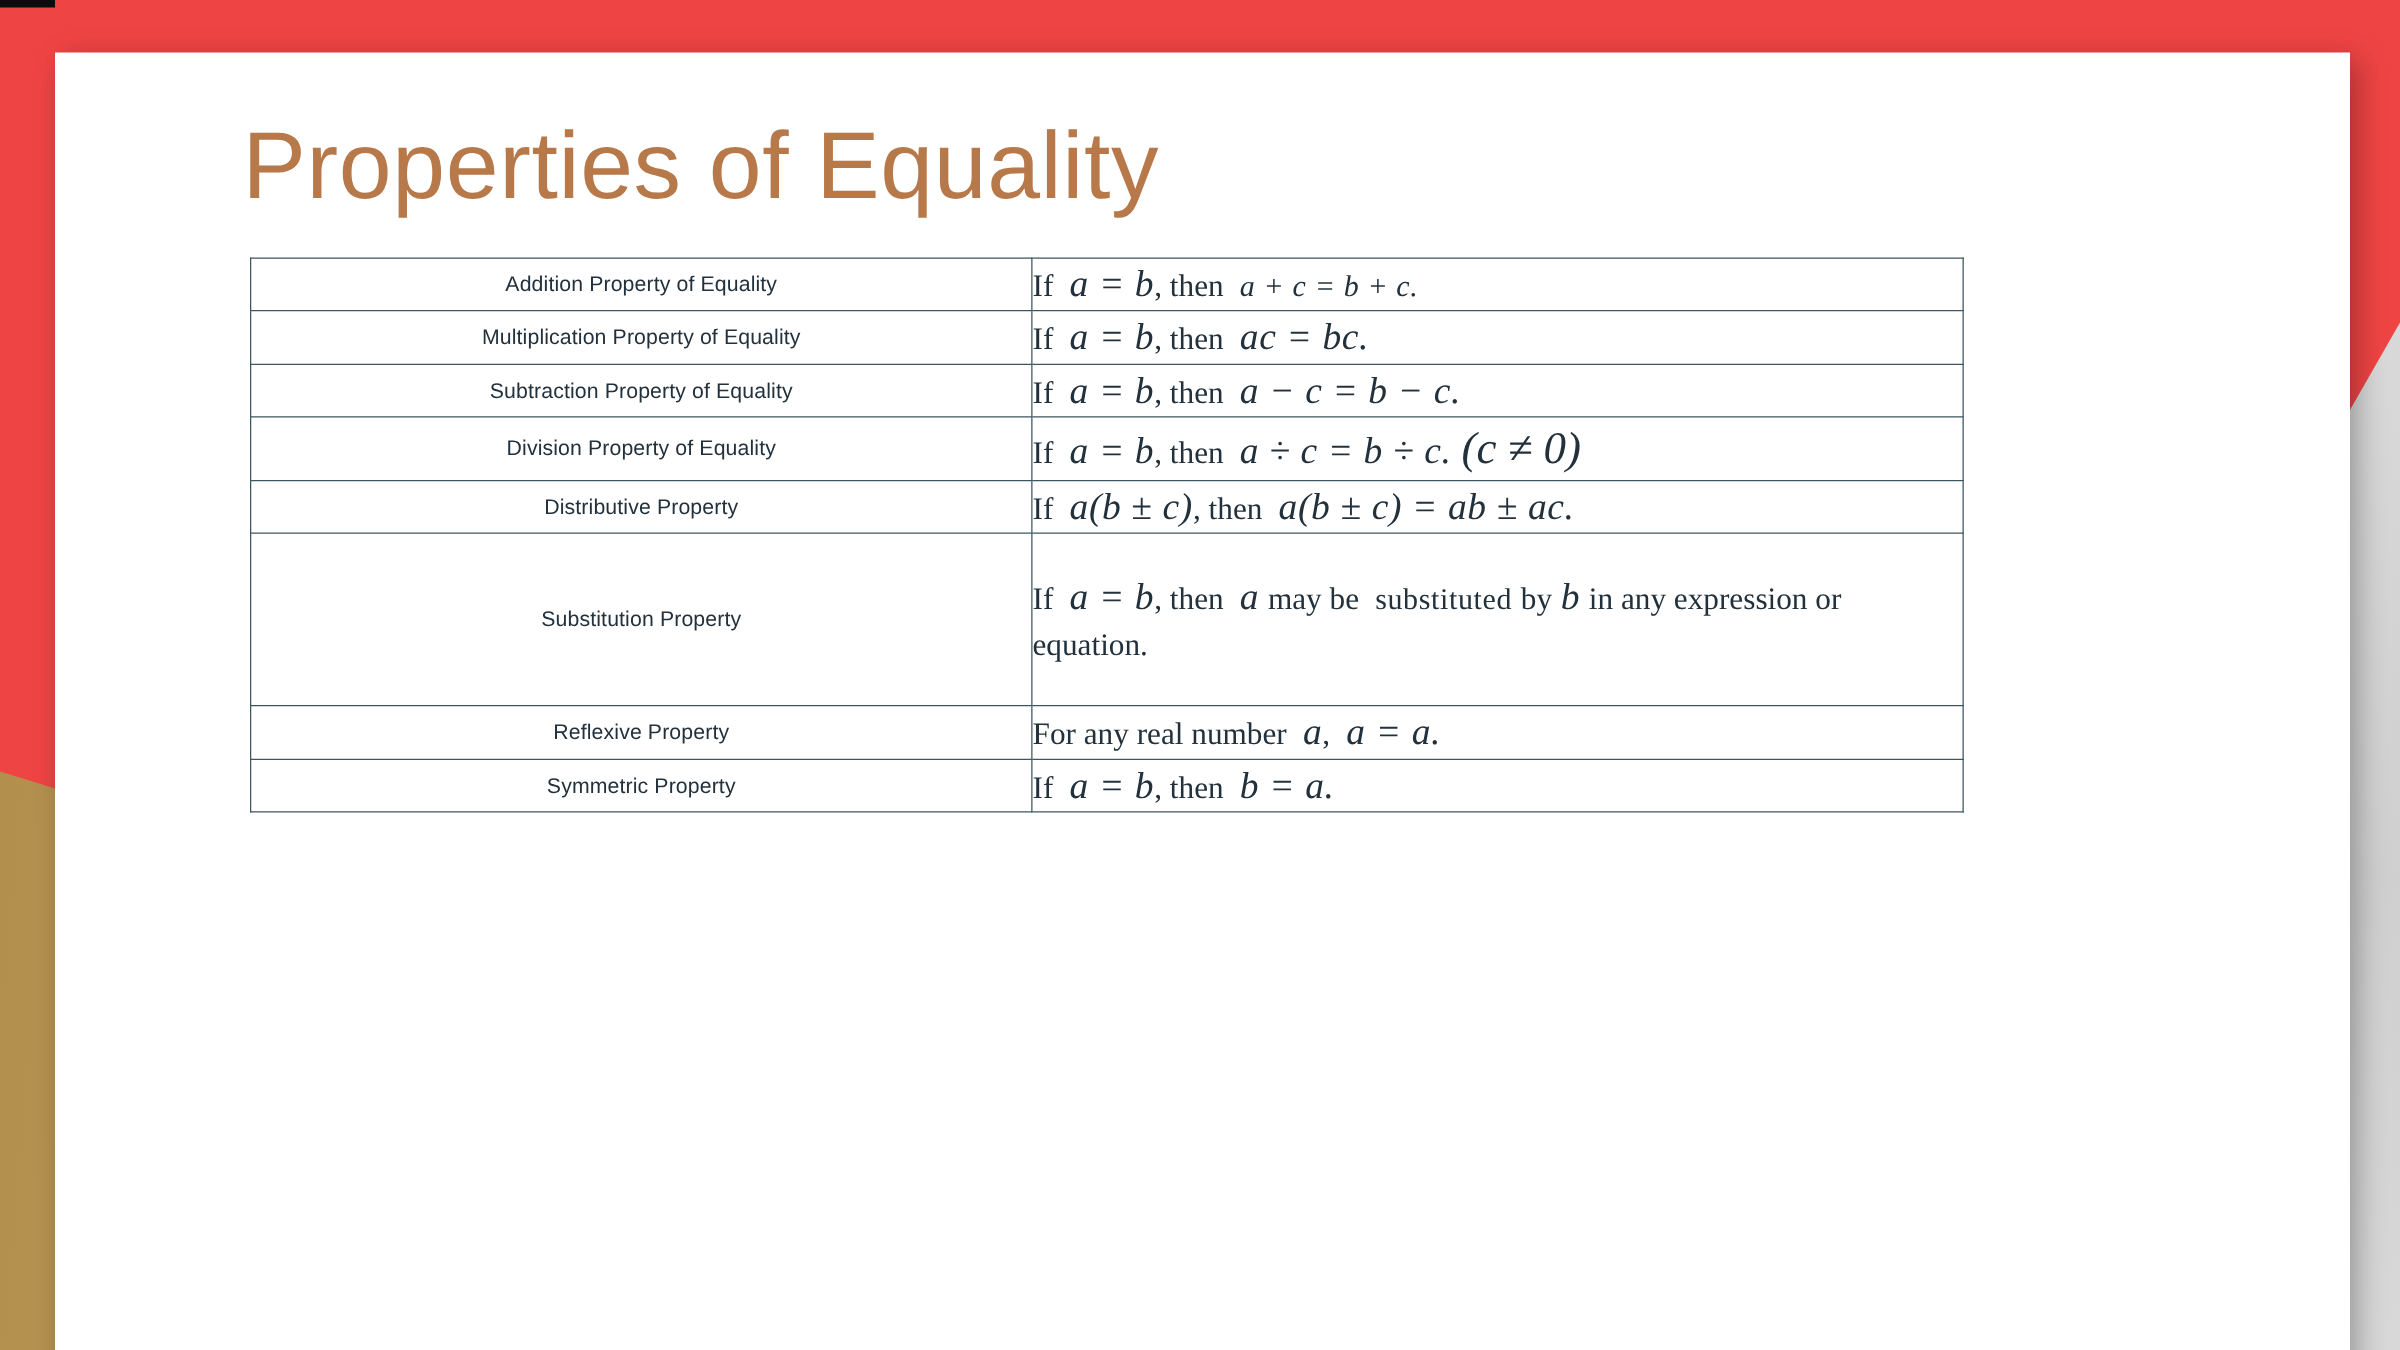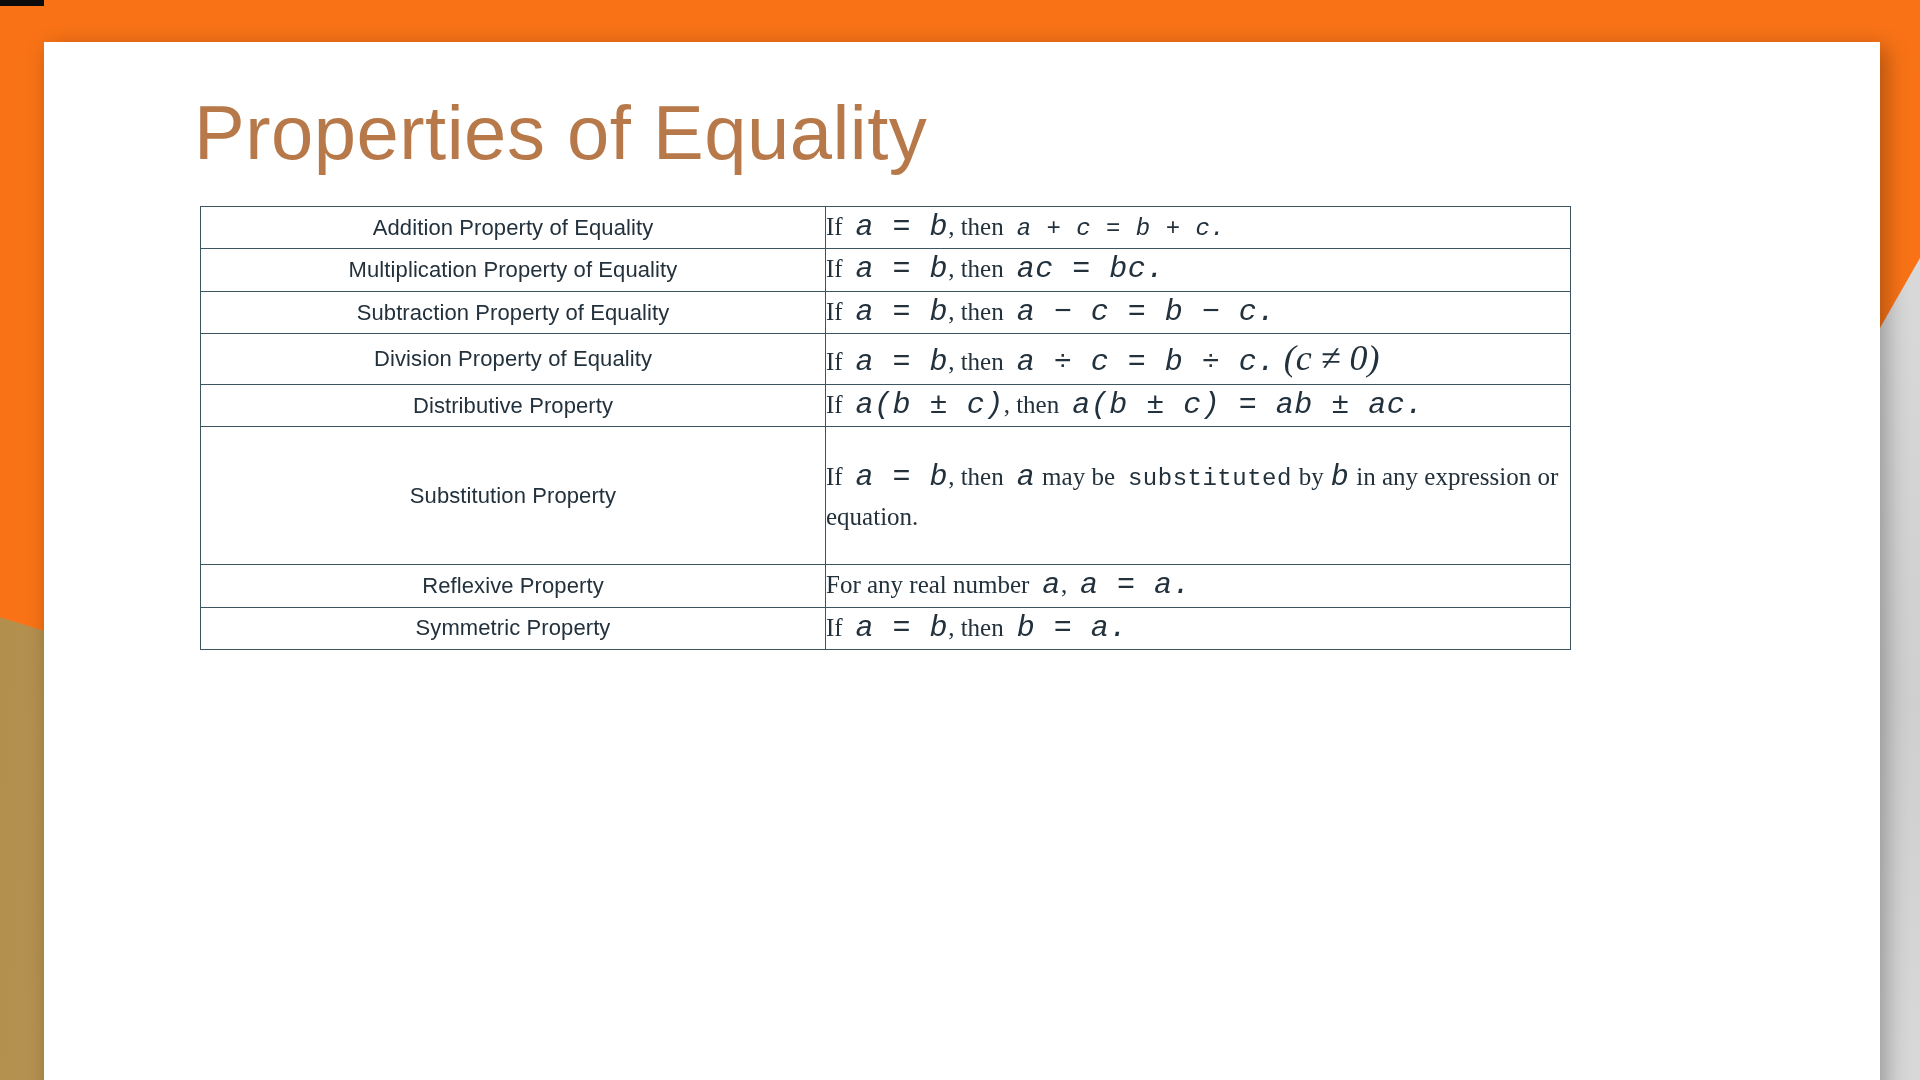--- a/index.html
+++ b/index.html
@@ -8,21 +8,21 @@
     width: 1920px;
     height: 1080px;
     overflow: hidden;
     background: #ffffff;
   }
 
   #stage {
     position: relative;
     width: 1920px;
     height: 1080px;
-    background: #f97316;
+    background: #ef4444;
     font-family: "Liberation Sans", sans-serif;
   }
 
   
   .deco-topbar {
     position: absolute;
     left: 0; top: 0;
     width: 44px; height: 6px;
     background: #0a0c0d;
   }
@@ -84,42 +84,42 @@
   .prop-table td {
     border: 1.6px solid #3c5661;
     color: #22313c;
     vertical-align: middle;
     padding: 0;
   }
 
   .col-name {
     width: 624px;
     text-align: center;
-    font-size: 22px;
+    font-size: 17px;
     font-stretch: condensed;
     letter-spacing: 0.1px;
     padding: 18px 10px;
     line-height: 1.25;
   }
 
   .col-desc {
     width: 744px;
     text-align: left;
     padding: 14px 14px 14px 17px;
     font-size: 25px;
     line-height: 1.38;
   }
 
   
   tr.r-tall .col-name,
   tr.r-tall .col-desc { padding-top: 30px; padding-bottom: 30px; }
 
   
   .m {
-    font-family: Liberation Mono, monospace;
+    font-family: Liberation Serif, serif;
     font-style: italic;
     font-size: 30px;
     letter-spacing: 0.5px;
   }
   .m.big { font-size: 24px; }
   .m.rom { font-style: normal; text-align: center; }
   .sans {
     font-family: Liberation Serif, serif;
     font-stretch: condensed;
     font-size: 25px;

